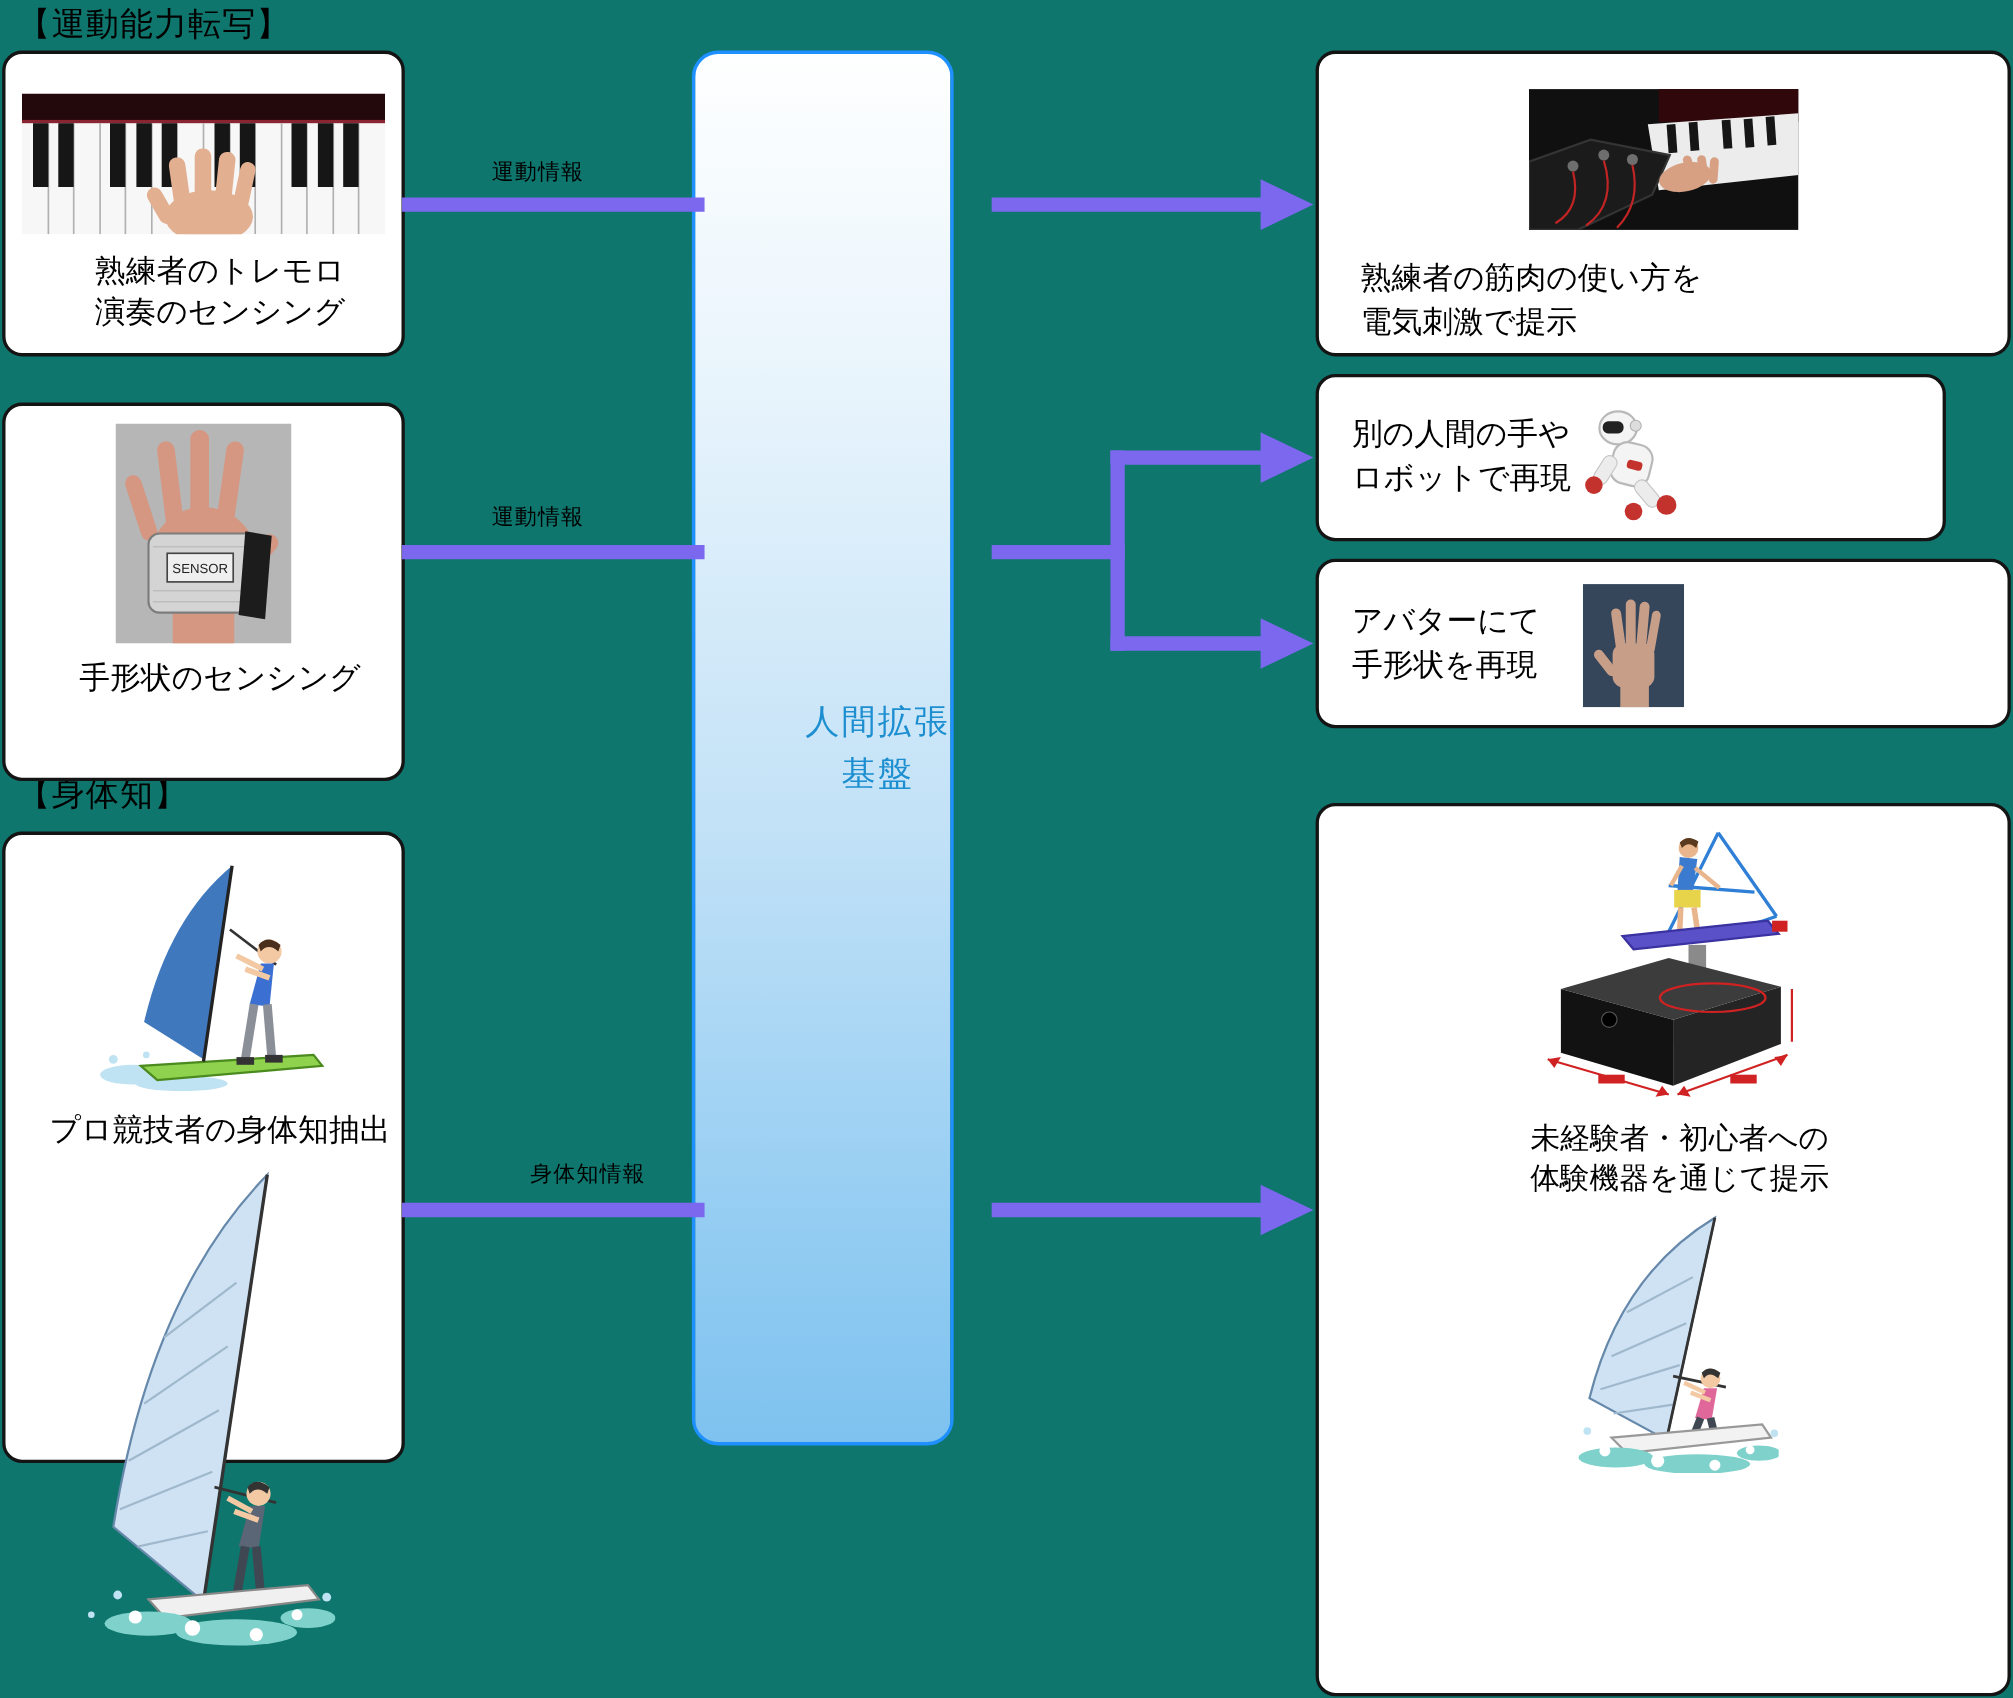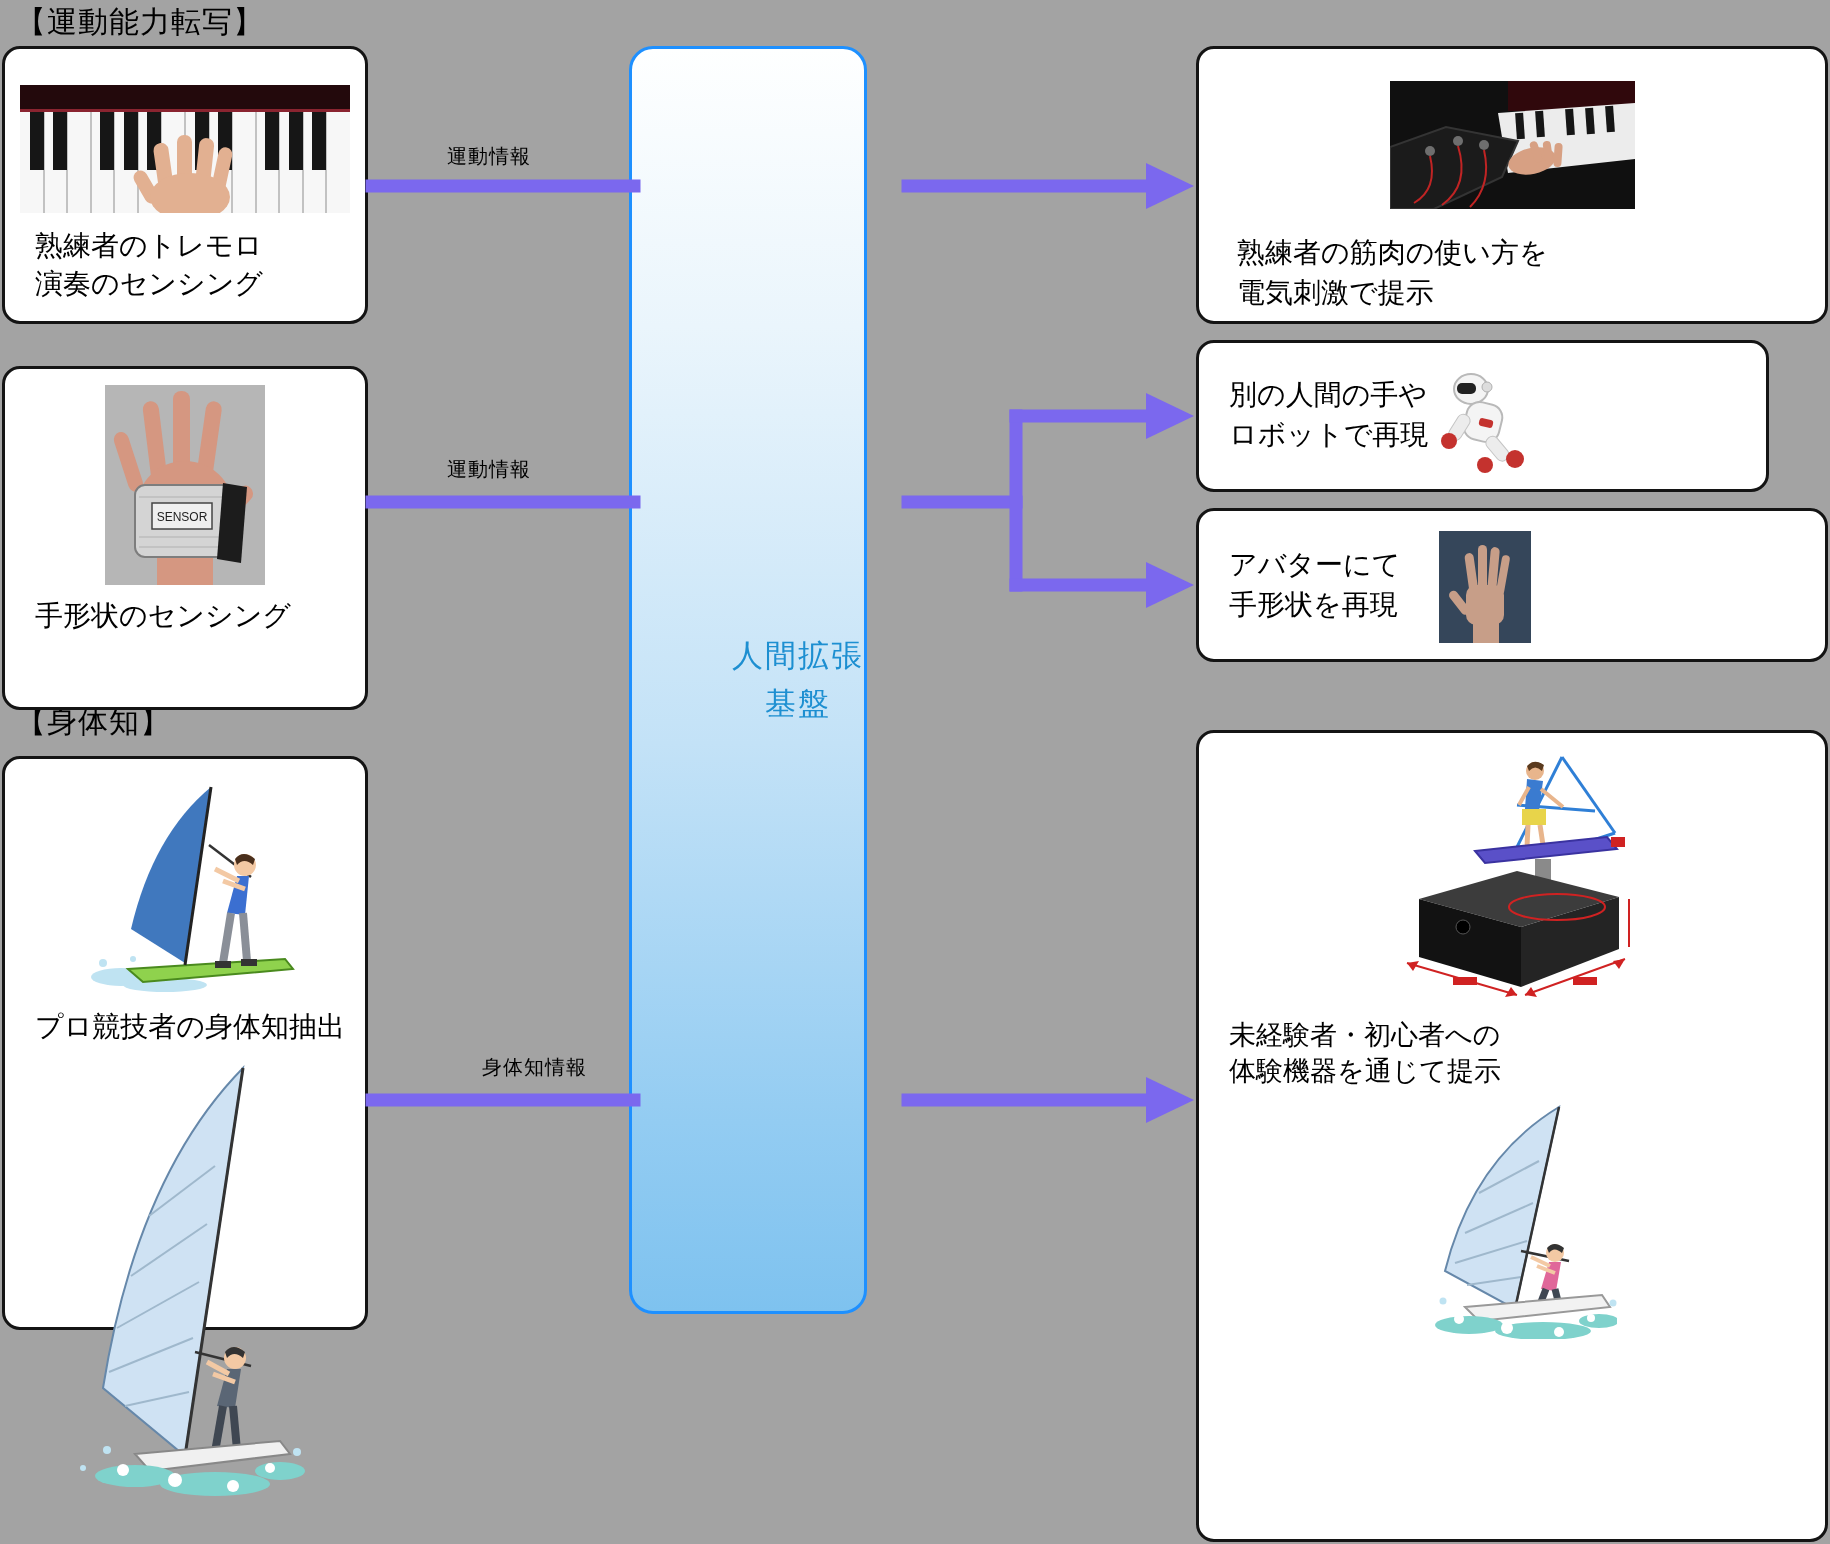--- a/index.html
+++ b/index.html
@@ -1,22 +1,22 @@
 <!DOCTYPE html>
 <html><head>
 <meta charset="utf-8">
 <style>
   html,body{margin:0;padding:0;background:#fff;}
   #canvas{
-    position:relative;width:1830px;height:1544px;background:#a3a3a3;overflow:hidden;
+    position:relative;width:1830px;height:1544px;background:#0f766e;overflow:hidden;
     font-family:"Liberation Sans","DejaVu Sans",sans-serif;color:#000;
   }
   .box{position:absolute;background:#fff;border:3px solid #141414;border-radius:18px;box-sizing:border-box;}
   .hdr{position:absolute;font-size:30px;font-weight:500;letter-spacing:1px;}
-  .caption{font-size:28px;line-height:1.34;text-align:left;padding-left:30px;}
+  .caption{font-size:28px;line-height:1.34;text-align:center;padding-left:30px;}
   .caption-left{font-size:28px;line-height:1.42;text-align:left;}
   .alabel{position:absolute;font-size:20px;letter-spacing:1px;}
   .imgblock{display:block;margin:0 auto;}
   #platform{
     position:absolute;left:629px;top:46px;width:238px;height:1268px;box-sizing:border-box;
     border:3px solid #1e90ff;border-radius:24px;
     background:linear-gradient(to bottom,#feffff 0%,#eaf5fc 22%,#c3e2f7 55%,#93ccf2 85%,#7ec2ef 100%);
     display:flex;align-items:center;justify-content:flex-end;
   }
   #platform .ptxt{font-size:31px;line-height:1.55;color:#1d8fd1;text-align:center;letter-spacing:2px;}

